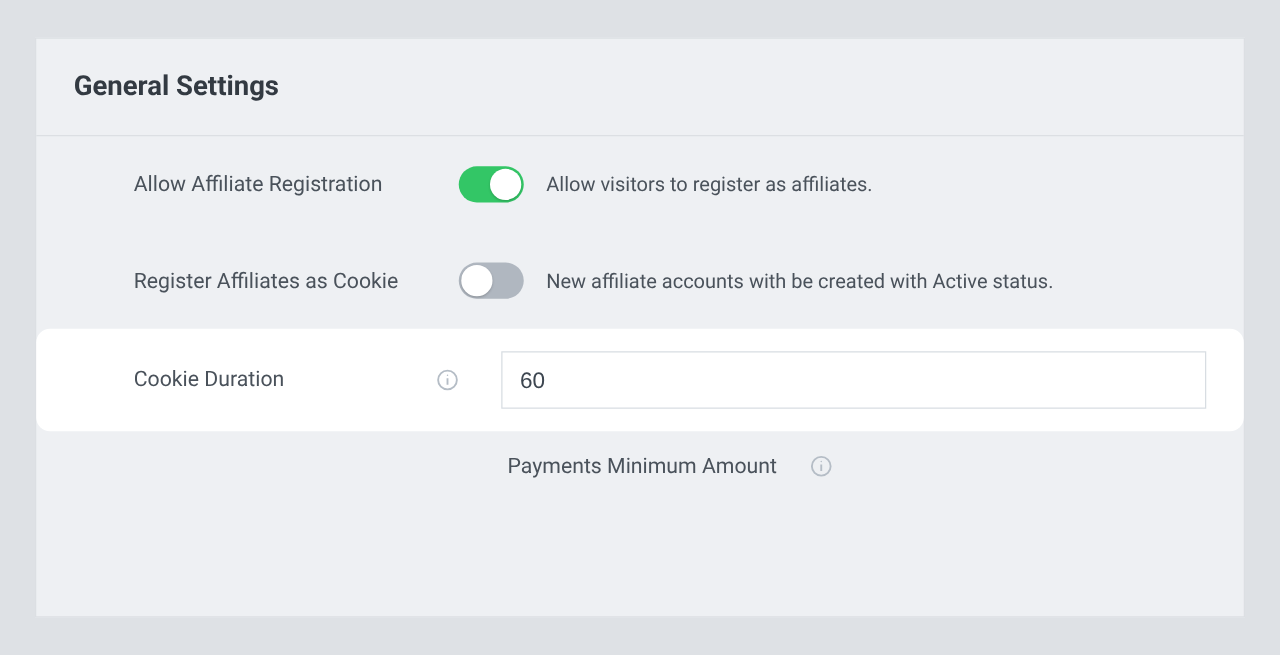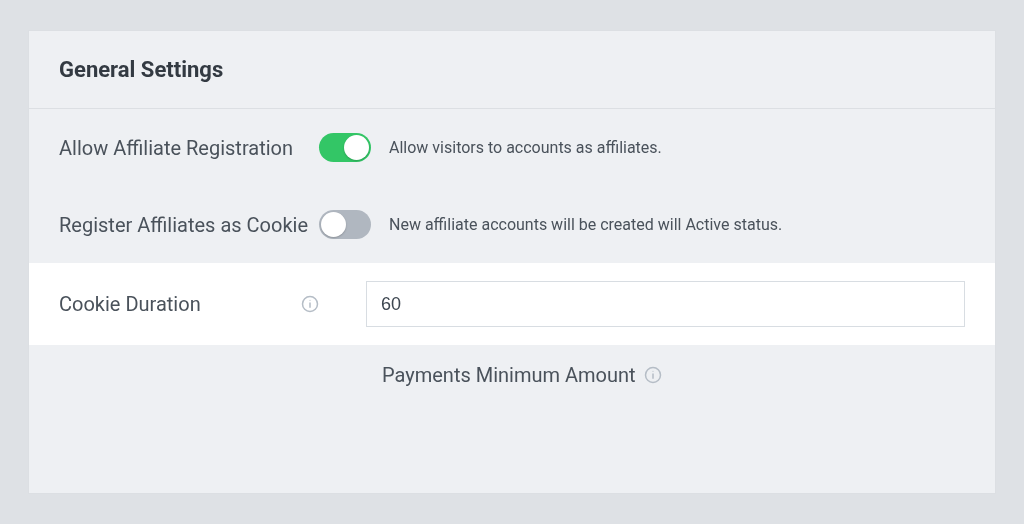--- a/index.html
+++ b/index.html
@@ -34,29 +34,31 @@
     }
     .row {
       display: flex;
       align-items: center;
       padding: 24px 30px;
       gap: 0;
     }
     .row.highlighted {
       background: #fff;
       padding: 18px 30px;
+      border-radius: 11px;
     }
     .label-col {
       width: 260px;
-      font-size: 20px;
+      font-size: 17px;
       color: #4a525b;
       display: flex;
       align-items: center;
       gap: 8px;
       flex-shrink: 0;
+      margin-left: 48px;
     }
     .control-col {
       flex: 0 0 auto;
       padding-right: 18px;
       display: flex;
       align-items: center;
     }
     .desc-col {
       flex: 1;
       font-size: 16px;
@@ -135,47 +137,47 @@
 
     <div class="row">
       <div class="label-col">
         <span class="label-text">Allow Affiliate Registration</span>
       </div>
       <div class="control-col">
         <div class="toggle on">
           <div class="toggle-knob"></div>
         </div>
       </div>
-      <div class="desc-col">Allow visitors to accounts as affiliates.</div>
+      <div class="desc-col">Allow visitors to register as affiliates.</div>
     </div>
 
     <div class="row">
       <div class="label-col">
         <span class="label-text">Register Affiliates as Cookie</span>
       </div>
       <div class="control-col">
         <div class="toggle off">
           <div class="toggle-knob"></div>
         </div>
       </div>
-      <div class="desc-col">New affiliate accounts will be created will Active status.</div>
+      <div class="desc-col">New affiliate accounts with be created with Active status.</div>
     </div>
 
     <div class="row highlighted">
       <div class="label-col">
         <span class="label-text">Cookie Duration</span>
         <span class="info-icon info-right">
           <svg viewBox="0 0 24 24" fill="none" stroke="#b5bdc6" stroke-width="2">
             <circle cx="12" cy="12" r="10"></circle>
             <line x1="12" y1="10" x2="12" y2="17"></line>
             <circle cx="12" cy="7" r="0.8" fill="#b5bdc6" stroke="none"></circle>
           </svg>
         </span>
       </div>
-      <div class="input-col" style="margin-left:47px;">
+      <div class="input-col" style="margin-left:34px;">
         <input type="text" class="text-input" value="60" style="">
       </div>
     </div>
 
     <div class="row" style="padding-top:18px; padding-bottom:18px;flex-direction:column;">
       <div class="label-col">
         <span class="label-text">Payments Minimum Amount</span>
         <span class="info-icon info-right">
           <svg viewBox="0 0 24 24" fill="none" stroke="#b5bdc6" stroke-width="2">
             <circle cx="12" cy="12" r="10"></circle>

